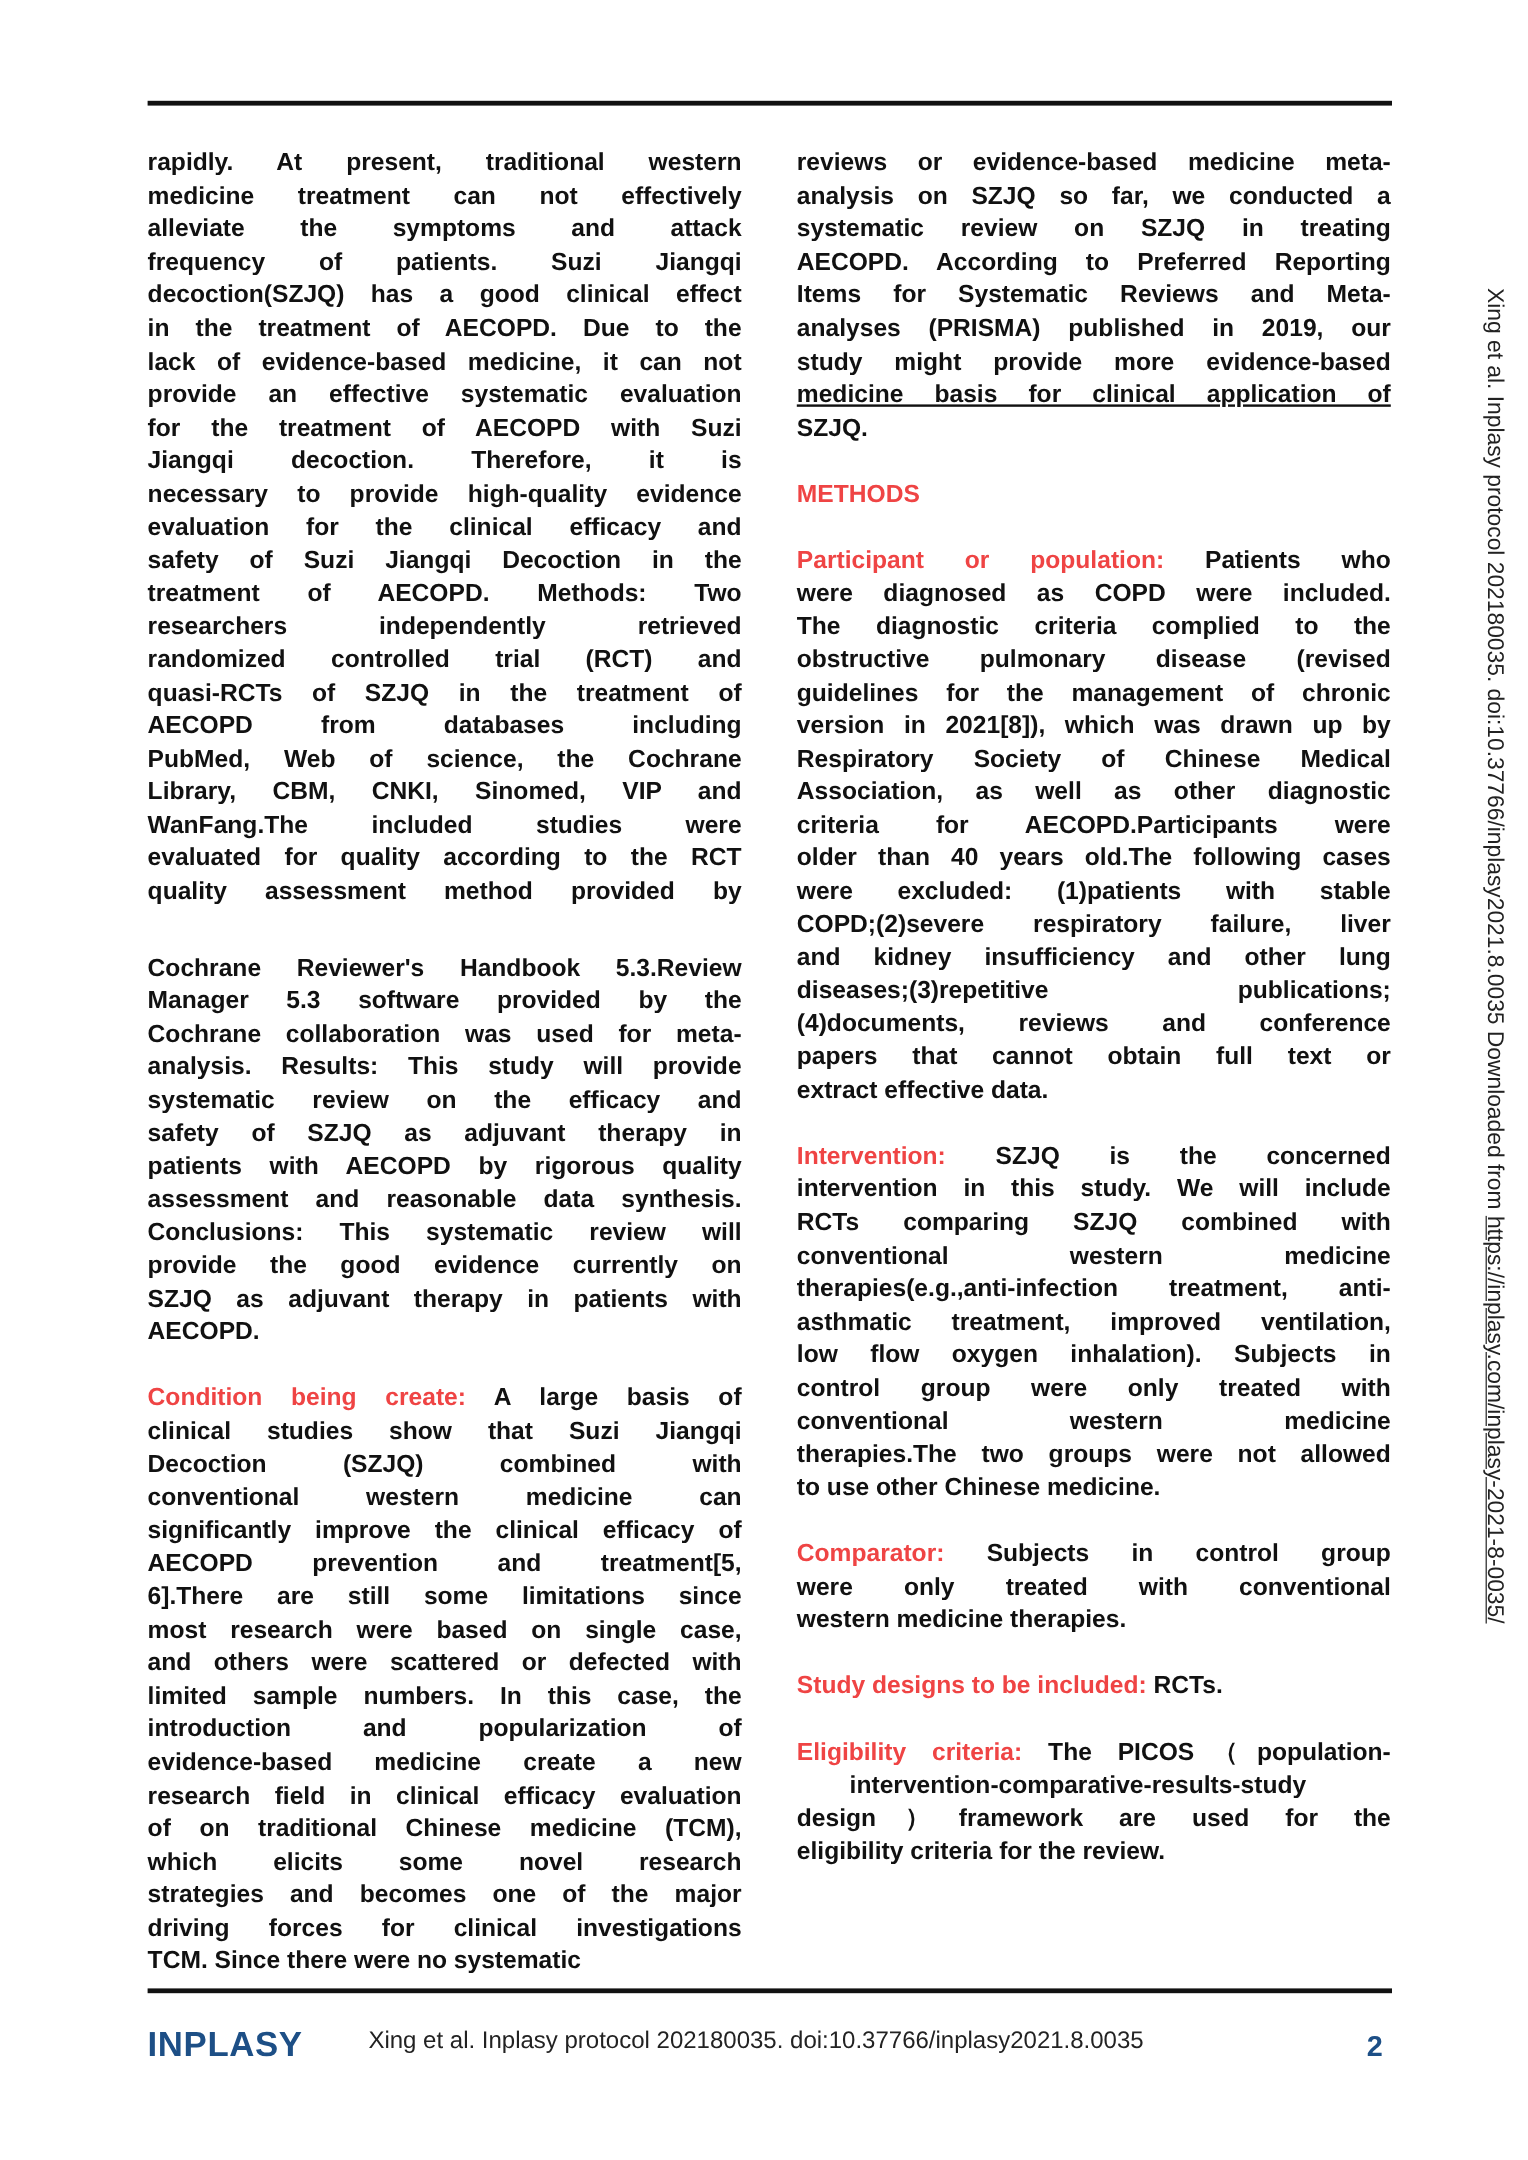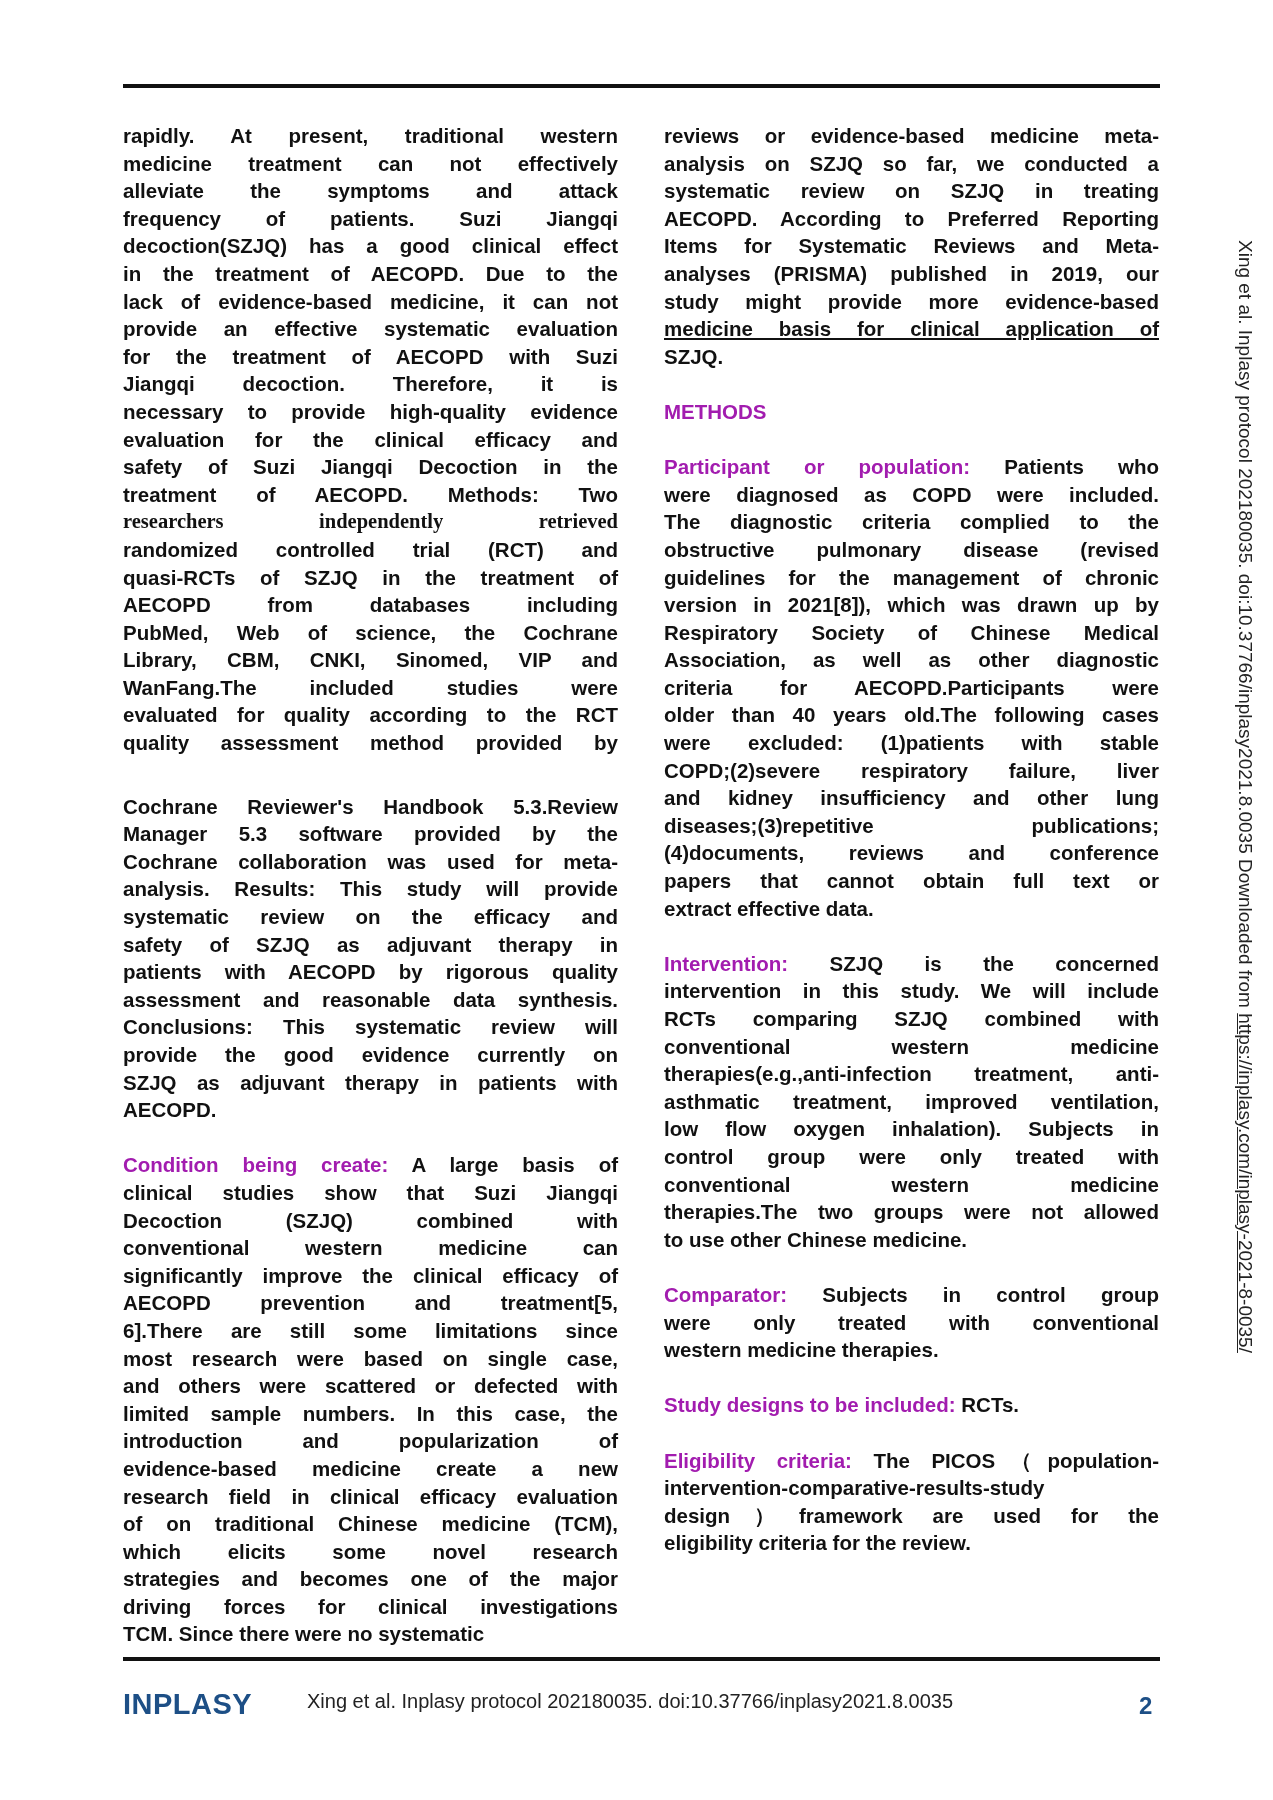--- a/index.html
+++ b/index.html
@@ -5,21 +5,21 @@
   html, body { margin: 0; padding: 0; background: #ffffff; }
   body { width: 1273px; height: 1800px; position: relative; overflow: hidden; font-family: "Liberation Sans", sans-serif; color: #111111; }
   .top-rule { position: absolute; left: 123px; top: 84px; width: 1037px; height: 4px; background: #111111; }
   .bottom-rule { position: absolute; left: 123px; top: 1657px; width: 1037px; height: 4px; background: #111111; }
   .col { position: absolute; top: 122px; width: 495px; }
   .col.left { left: 123px; }
   .col.right { left: 664px; }
   .line { height: 27.6px; line-height: 27.6px; font-size: 20.5px; font-weight: bold; text-align: justify; text-align-last: justify; white-space: nowrap; overflow: visible; }
   .line.last { text-align-last: left; }
   .line.blank { }
-  .label { color: #a21caf; }
+  .label { color: #ef4444; }
   .side-text { position: absolute; left: 1256px; top: 240px; transform-origin: 0 0; transform: rotate(90deg); white-space: nowrap; font-size: 19px; color: #222222; font-weight: normal; }
   .side-text .link { text-decoration: underline; }
   .footer-logo { position: absolute; left: 123px; top: 1688px; font-size: 29px; font-weight: bold; color: #1d4f86; letter-spacing: 0.5px; }
   .footer-cite { position: absolute; left: 307px; top: 1690px; font-size: 20px; color: #222222; }
   .footer-page { position: absolute; left: 1139px; top: 1692px; font-size: 24px; font-weight: bold; color: #1d4f86; }
 </style>
 </head>
 <body>
 
 <div class="top-rule"></div>
@@ -32,21 +32,21 @@
     <div class="line" style="white-space: normal;"><span>decoction(SZJQ) has a good clinical effect</span></div>
     <div class="line" style="white-space: normal;"><span>in the treatment of AECOPD. Due to the</span></div>
     <div class="line" style="white-space: normal;"><span>lack of evidence-based medicine, it can not</span></div>
     <div class="line" style="white-space: normal;"><span>provide an effective systematic evaluation</span></div>
     <div class="line" style="white-space: normal;"><span>for the treatment of AECOPD with Suzi</span></div>
     <div class="line" style="white-space: normal;"><span>Jiangqi decoction. Therefore, it is</span></div>
     <div class="line" style="white-space: normal;"><span>necessary to provide high-quality evidence</span></div>
     <div class="line" style="white-space: normal;"><span>evaluation for the clinical efficacy and</span></div>
     <div class="line" style="white-space: normal;"><span>safety of Suzi Jiangqi Decoction in the</span></div>
     <div class="line" style="white-space: normal;"><span>treatment of AECOPD. Methods: Two</span></div>
-    <div class="line" style="white-space: normal; font-family: Liberation Serif, serif;"><span>researchers independently retrieved</span></div>
+    <div class="line" style="white-space: normal;"><span>researchers independently retrieved</span></div>
     <div class="line" style="white-space: normal;"><span>randomized controlled trial (RCT) and</span></div>
     <div class="line" style="white-space: normal;"><span>quasi-RCTs of SZJQ in the treatment of</span></div>
     <div class="line" style="white-space: normal;"><span>AECOPD from databases including</span></div>
     <div class="line" style="white-space: normal;"><span>PubMed, Web of science, the Cochrane</span></div>
     <div class="line" style="white-space: normal;"><span>Library, CBM, CNKI, Sinomed, VIP and</span></div>
     <div class="line" style="white-space: normal;"><span>WanFang.The included studies were</span></div>
     <div class="line" style="white-space: normal;"><span>evaluated for quality according to the RCT</span></div>
     <div class="line" style="white-space: normal;"><span>quality assessment method provided by</span></div>
     <div class="line" style="white-space: normal; margin-top: 36px;"><span>Cochrane Reviewer's Handbook 5.3.Review</span></div>
     <div class="line" style="white-space: normal;"><span>Manager 5.3 software provided by the</span></div>
@@ -123,21 +123,21 @@
     <div class="line" style="white-space: normal;"><span>therapies.The two groups were not allowed</span></div>
     <div class="line last"><span>to use other Chinese medicine.</span></div>
     <div class="line last blank"></div>
     <div class="line" style="white-space: normal;"><span class="label">Comparator:</span><span> Subjects in control group</span></div>
     <div class="line" style="white-space: normal;"><span>were only treated with conventional</span></div>
     <div class="line last"><span>western medicine therapies.</span></div>
     <div class="line last blank"></div>
     <div class="line last"><span class="label">Study designs to be included:</span><span> RCTs.</span></div>
     <div class="line last blank"></div>
     <div class="line" style="white-space: normal;"><span class="label">Eligibility criteria:</span><span> The PICOS（population-</span></div>
-    <div class="line" style="white-space: normal;"><span>intervention-comparative-results-study</span></div>
+    <div class="line" style="white-space: normal; margin-left: 44px;"><span>intervention-comparative-results-study</span></div>
     <div class="line" style="white-space: normal;"><span>design）framework are used for the</span></div>
     <div class="line last"><span>eligibility criteria for the review.</span></div>
   </div>
 
 <div class="side-text">
   <span>Xing et al. Inplasy protocol 202180035. doi:10.37766/inplasy2021.8.0035 Downloaded from </span><span class="link">https://inplasy.com/inplasy-2021-8-0035/</span>
 </div>
 
 <div class="bottom-rule"></div>
 <div class="footer-logo">INPLASY</div>

